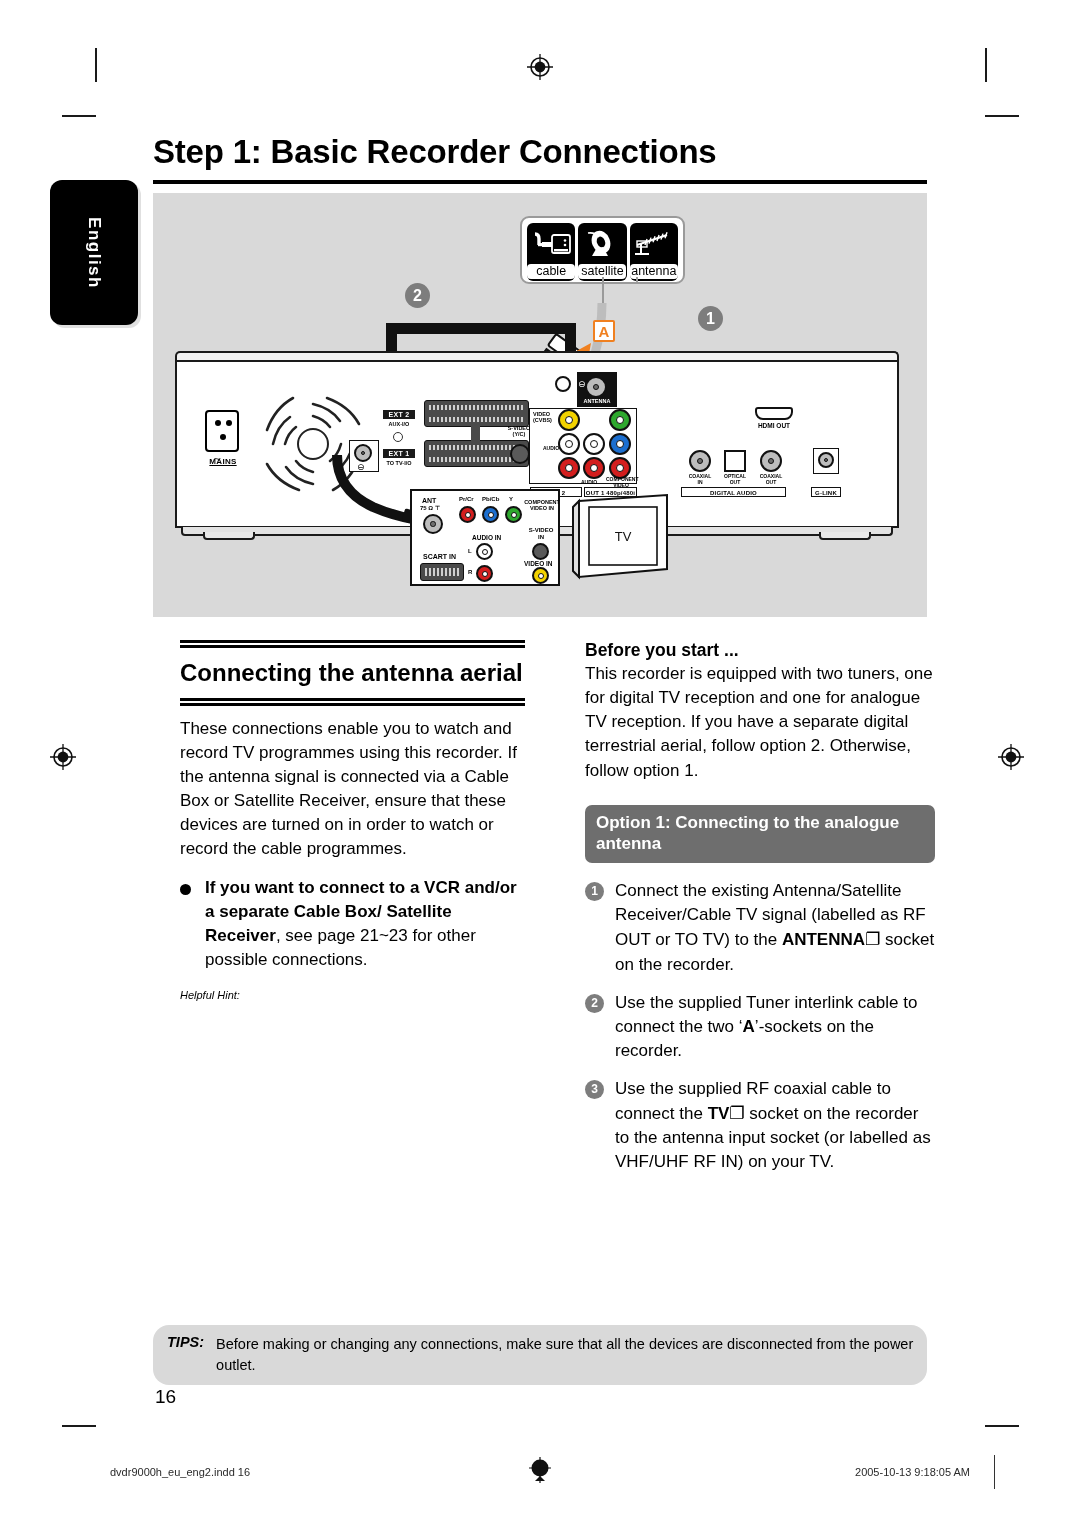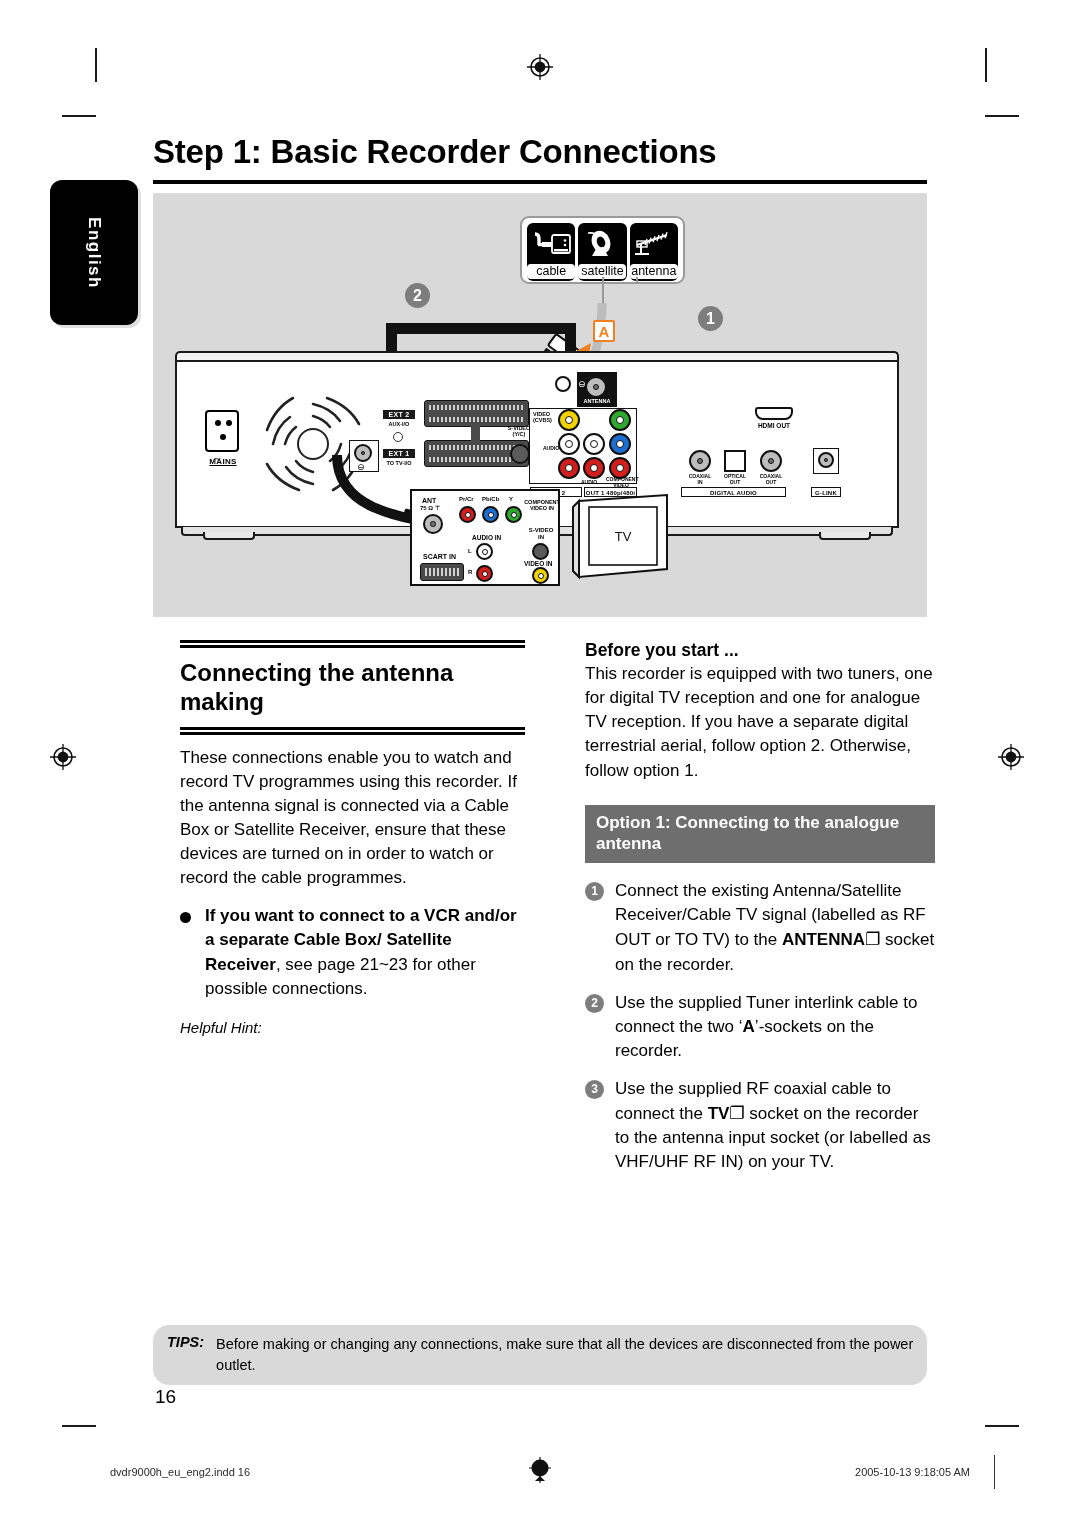--- a/index.html
+++ b/index.html
@@ -197,28 +197,28 @@
 
   .bullet-item {
     position:relative; padding-left:25px; font-size:17px; line-height:1.42;
     margin-bottom:16px;
   }
   .bullet-dot {
     position:absolute; left:0; top:8px; width:11px; height:11px;
     border-radius:50%; background:#000;
   }
   .b { font-weight:bold; }
-  .hint-title { font-style:italic; font-size:15px; line-height:1.42; }
+  .hint-title { font-style:italic; font-size:11px; line-height:1.42; }
   .hint-body  { font-style:italic; font-size:17px; line-height:1.42; margin-top:0; }
 
   .before-head { font-size:17.5px; font-weight:bold; margin-bottom:1px; }
 
   .option-bar {
     background:#6e6e6e; color:#fff; font-weight:bold; font-size:17px;
-    padding:7px 11px 9px 11px; line-height:1.25; margin:22px 0 16px 0;
+    padding:7px 11px 9px 11px; line-height:1.25; margin:22px 0 16px 0;border-radius:7px;
   }
 
   .step {
     position:relative; padding-left:30px; font-size:17px; line-height:1.42;
     margin-bottom:14px;
   }
   .step-num {
     position:absolute; left:0; top:3px; width:19px; height:19px; border-radius:50%;
     background:#7d7d7d; color:#fff; font-size:12px; font-weight:bold;
     display:flex; align-items:center; justify-content:center;
@@ -537,21 +537,21 @@
   <svg class="tv-body" viewBox="0 0 108 88">
     <path d="M8 8 L96 2 L96 76 L8 84 Z" fill="#fff" stroke="#111" stroke-width="2"></path>
     <path d="M2 14 L8 8 L8 84 L2 78 Z" fill="#e0e0e0" stroke="#111" stroke-width="2"></path>
     <rect x="18" y="14" width="68" height="58" fill="#fff" stroke="#111" stroke-width="1.6"></rect>
     <text x="52" y="48" font-size="13" font-family="Liberation Sans, sans-serif" text-anchor="middle" fill="#111">TV</text>
   </svg>
 </div>
 
 <div class="col-left">
   <div class="rule-double"></div>
-  <div class="sec-head">Connecting the antenna making</div>
+  <div class="sec-head">Connecting the antenna aerial</div>
   <div class="rule-double"></div>
 
   <p>These connections enable you to watch and record TV programmes using this recorder. If the antenna signal is connected via a Cable Box or Satellite Receiver, ensure that these devices are turned on in order to watch or record the cable programmes.</p>
 
   <div class="bullet-item">
     <span class="bullet-dot"></span>
     <span class="b">If you want to connect to a VCR and/or a separate Cable Box/ Satellite Receiver</span><span>, see page 21~23 for other possible connections.</span>
   </div>
 
   <div class="hint-title">Helpful Hint:</div>

